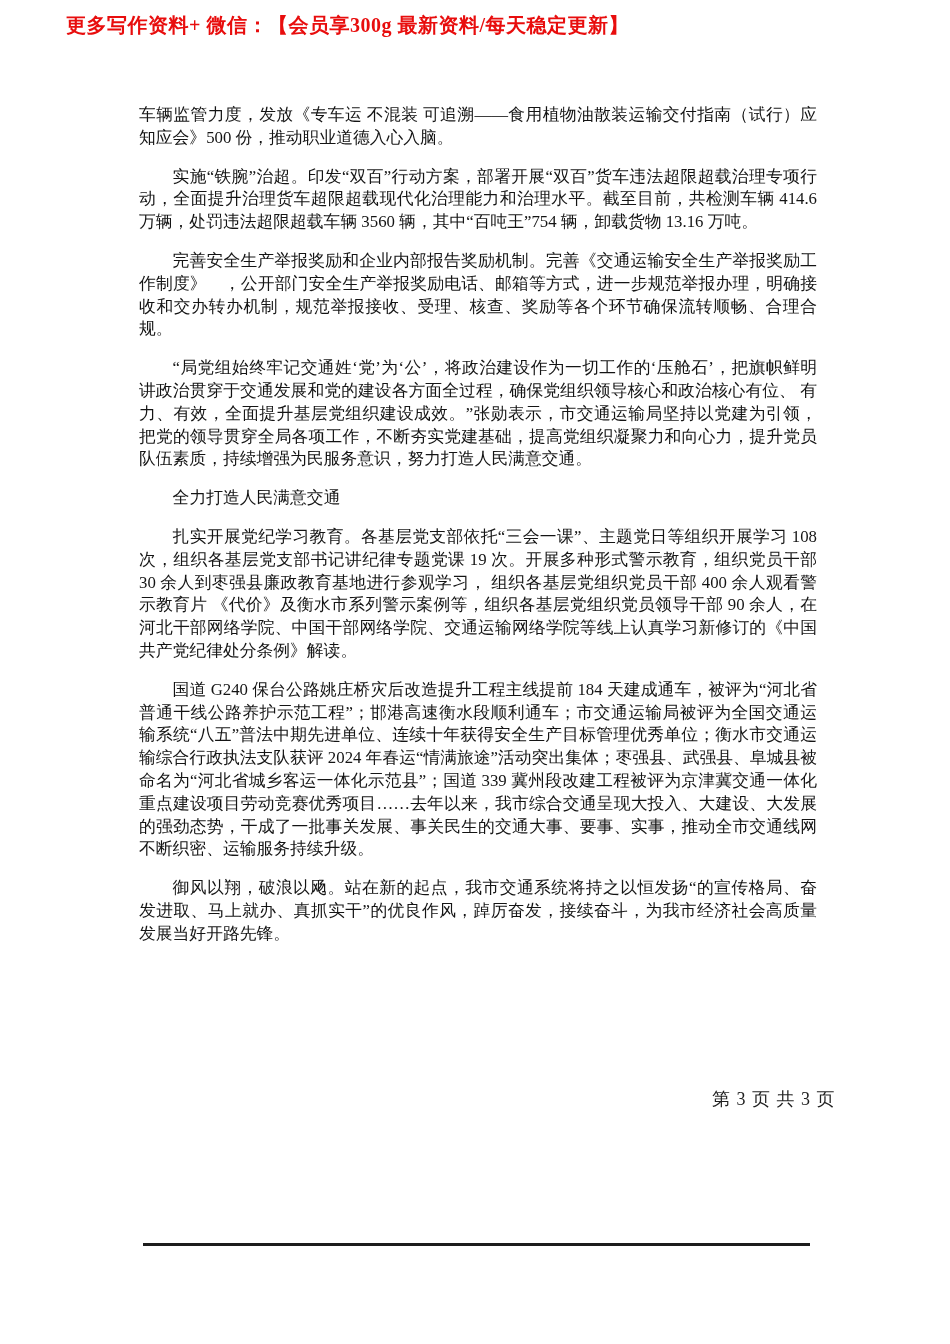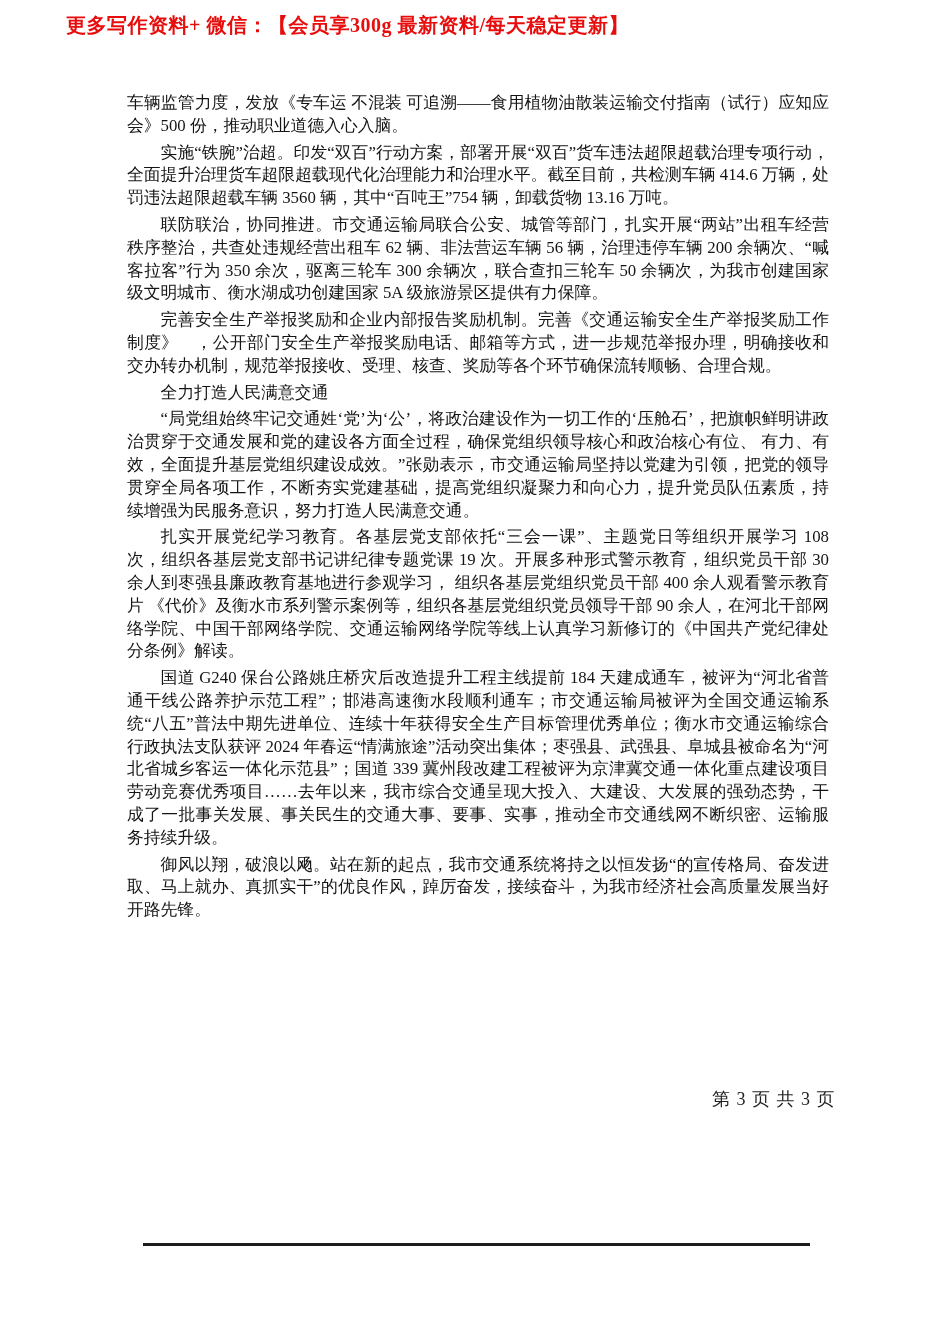--- a/index.html
+++ b/index.html
@@ -28,21 +28,21 @@
     position: absolute;
     left: 123px;
     top: 88px;
     width: 710px;
     font-size: 16.8px;
     line-height: 22.8px;
     color: #141414;
     text-align: justify;
   }
   .article p.para {
-    margin: 4px;
+    margin: 16px;
     padding: 0;
   }
   .article p.para.indent {
     text-indent: 2em;
   }
   .page-footer {
     position: absolute;
     left: 712px;
     top: 1087px;
     font-size: 18px;
@@ -81,24 +81,23 @@
 
 <div class="page">
 
   <div class="banner" style="color: rgb(232, 13, 13);">
     <span>更多写作资料+ 微信：【会员享300g 最新资料/每天稳定更新】</span>
   </div>
 
   <div class="article" id="article">
       <p class="para">车辆监管力度，发放《专车运 不混装 可追溯——食用植物油散装运输交付指南（试行）应知应会》500 份，推动职业道德入心入脑。</p>
       <p class="para indent">实施“铁腕”治超。印发“双百”行动方案，部署开展“双百”货车违法超限超载治理专项行动，全面提升治理货车超限超载现代化治理能力和治理水平。截至目前，共检测车辆 414.6 万辆，处罚违法超限超载车辆 3560 辆，其中“百吨王”754 辆，卸载货物 13.16 万吨。</p>
-      <p class="para indent">联防联治，协同推进。市交通运输局联合公安、城管等部门，扎实开展“两站”出租车经营秩序整治，共查处违规经营出租车 62 辆、非法营运车辆 56 辆，治理违停车辆 200 余辆次、“喊客拉客”行为 350 余次，驱离三轮车 300 余辆次，联合查扣三轮车 50 余辆次，为我市创建国家级文明城市、衡水湖成功创建国家 5A 级旅游景区提供有力保障。</p>
       <p class="para indent">完善安全生产举报奖励和企业内部报告奖励机制。完善《交通运输安全生产举报奖励工作制度》　，公开部门安全生产举报奖励电话、邮箱等方式，进一步规范举报办理，明确接收和交办转办机制，规范举报接收、受理、核查、奖励等各个环节确保流转顺畅、合理合规。</p>
+      <p class="para indent">“局党组始终牢记交通姓‘党’为‘公’，将政治建设作为一切工作的‘压舱石’，把旗帜鲜明讲政治贯穿于交通发展和党的建设各方面全过程，确保党组织领导核心和政治核心有位、 有力、有效，全面提升基层党组织建设成效。”张勋表示，市交通运输局坚持以党建为引领，把党的领导贯穿全局各项工作，不断夯实党建基础，提高党组织凝聚力和向心力，提升党员队伍素质，持续增强为民服务意识，努力打造人民满意交通。</p>
       <p class="para indent">全力打造人民满意交通</p>
-      <p class="para indent">“局党组始终牢记交通姓‘党’为‘公’，将政治建设作为一切工作的‘压舱石’，把旗帜鲜明讲政治贯穿于交通发展和党的建设各方面全过程，确保党组织领导核心和政治核心有位、 有力、有效，全面提升基层党组织建设成效。”张勋表示，市交通运输局坚持以党建为引领，把党的领导贯穿全局各项工作，不断夯实党建基础，提高党组织凝聚力和向心力，提升党员队伍素质，持续增强为民服务意识，努力打造人民满意交通。</p>
       <p class="para indent">扎实开展党纪学习教育。各基层党支部依托“三会一课”、主题党日等组织开展学习 108 次，组织各基层党支部书记讲纪律专题党课 19 次。开展多种形式警示教育，组织党员干部 30 余人到枣强县廉政教育基地进行参观学习， 组织各基层党组织党员干部 400 余人观看警示教育片 《代价》及衡水市系列警示案例等，组织各基层党组织党员领导干部 90 余人，在河北干部网络学院、中国干部网络学院、交通运输网络学院等线上认真学习新修订的《中国共产党纪律处分条例》解读。</p>
       <p class="para indent">国道 G240 保台公路姚庄桥灾后改造提升工程主线提前 184 天建成通车，被评为“河北省普通干线公路养护示范工程”；邯港高速衡水段顺利通车；市交通运输局被评为全国交通运输系统“八五”普法中期先进单位、连续十年获得安全生产目标管理优秀单位；衡水市交通运输综合行政执法支队获评 2024 年春运“情满旅途”活动突出集体；枣强县、武强县、阜城县被命名为“河北省城乡客运一体化示范县”；国道 339 冀州段改建工程被评为京津冀交通一体化重点建设项目劳动竞赛优秀项目……去年以来，我市综合交通呈现大投入、大建设、大发展的强劲态势，干成了一批事关发展、事关民生的交通大事、要事、实事，推动全市交通线网不断织密、运输服务持续升级。</p>
       <p class="para indent">御风以翔，破浪以飏。站在新的起点，我市交通系统将持之以恒发扬“的宣传格局、奋发进取、马上就办、真抓实干”的优良作风，踔厉奋发，接续奋斗，为我市经济社会高质量发展当好开路先锋。</p>
     </div>
 
   <div class="page-footer">第 3 页 共 3 页</div>
 
   <div class="divider"></div>
 
 

